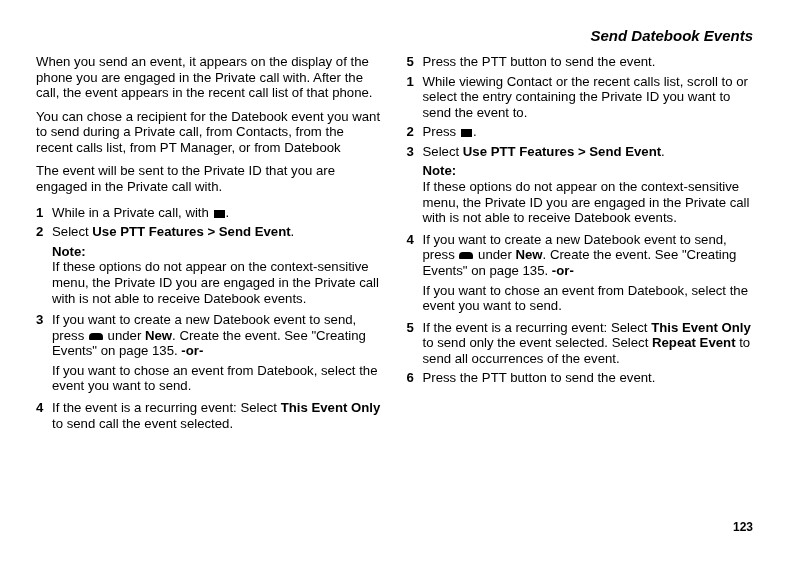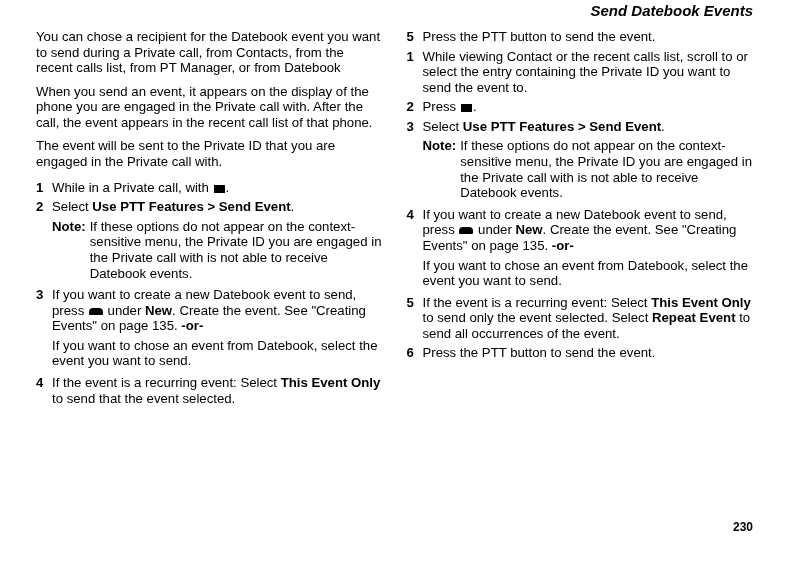--- a/index.html
+++ b/index.html
@@ -9,21 +9,21 @@
     font-family: Arial, Helvetica, sans-serif;
     color: #000;
     width: 789px;
     height: 573px;
     overflow: hidden;
   }
   .page {
     box-sizing: border-box;
     width: 789px;
     height: 546px;
-    padding: 2px 36px 18px 36px;
+    padding: 27px 36px 18px 36px;
     position: relative;
   }
   .running-head {
     text-align: right;
     font-style: italic;
     font-weight: bold;
     font-size: 15px;
     margin-bottom: 10px;
   }
   .cols {
@@ -56,20 +56,21 @@
     width: 16px;
     flex: none;
   }
   .step .txt {
     flex: 1;
   }
   .note {
     display: flex;
     margin: 0 0 6px 0;
     padding-left: 16px;
+    flex-direction: column;
   }
   .note .lbl {
     font-weight: bold;
     flex: none;
     padding-right: 4px;
   }
   .note .txt {
     flex: 1;
   }
   .sub {
@@ -102,22 +103,22 @@
 </style>
 </head>
 <body>
 
 <div class="page">
   <div class="running-head">Send Datebook Events</div>
 
   <div class="cols">
 
     <div class="col">
+      <p class="para">When you send an event, it appears on the display of the phone you are engaged in the Private call with. After the call, the event appears in the recent call list of that phone.</p>
       <p class="para">You can chose a recipient for the Datebook event you want to send during a Private call, from Contacts, from the recent calls list, from PT Manager, or from Datebook</p>
-      <p class="para">When you send an event, it appears on the display of the phone you are engaged in the Private call with. After the call, the event appears in the recent call list of that phone.</p>
 
       <p class="body">The event will be sent to the Private ID that you are engaged in the Private call with.</p>
 
       <div class="step">
         <div class="num">1</div>
         <div class="txt">
           <span>While in a Private call, with </span><span class="icon-menu"></span><span>.</span>
         </div>
       </div>
 
@@ -137,21 +138,21 @@
         <div class="num">3</div>
         <div class="txt">
           <span>If you want to create a new Datebook event to send, press </span><span class="icon-soft"></span><span> under </span><span class="b">New</span><span>. Create the event. See "Creating Events" on page 135. </span><span class="b">-or-</span>
         </div>
       </div>
       <div class="sub">If you want to chose an event from Datebook, select the event you want to send.</div>
 
       <div class="step">
         <div class="num">4</div>
         <div class="txt">
-          <span>If the event is a recurring event: Select </span><span class="b">This Event Only</span><span> to send that the event selected.</span>
+          <span>If the event is a recurring event: Select </span><span class="b">This Event Only</span><span> to send call the event selected.</span>
         </div>
       </div>
     </div>
 
     <div class="col">
 
       <div class="step">
         <div class="num">5</div>
         <div class="txt">Press the PTT button to send the event.</div>
       </div>
@@ -196,14 +197,14 @@
         </div>
       </div>
 
       <div class="step">
         <div class="num">6</div>
         <div class="txt">Press the PTT button to send the event.</div>
       </div>
     </div>
   </div>
 
-  <div class="pgnum">230</div>
+  <div class="pgnum">123</div>
 </div>
 
 </body></html>

